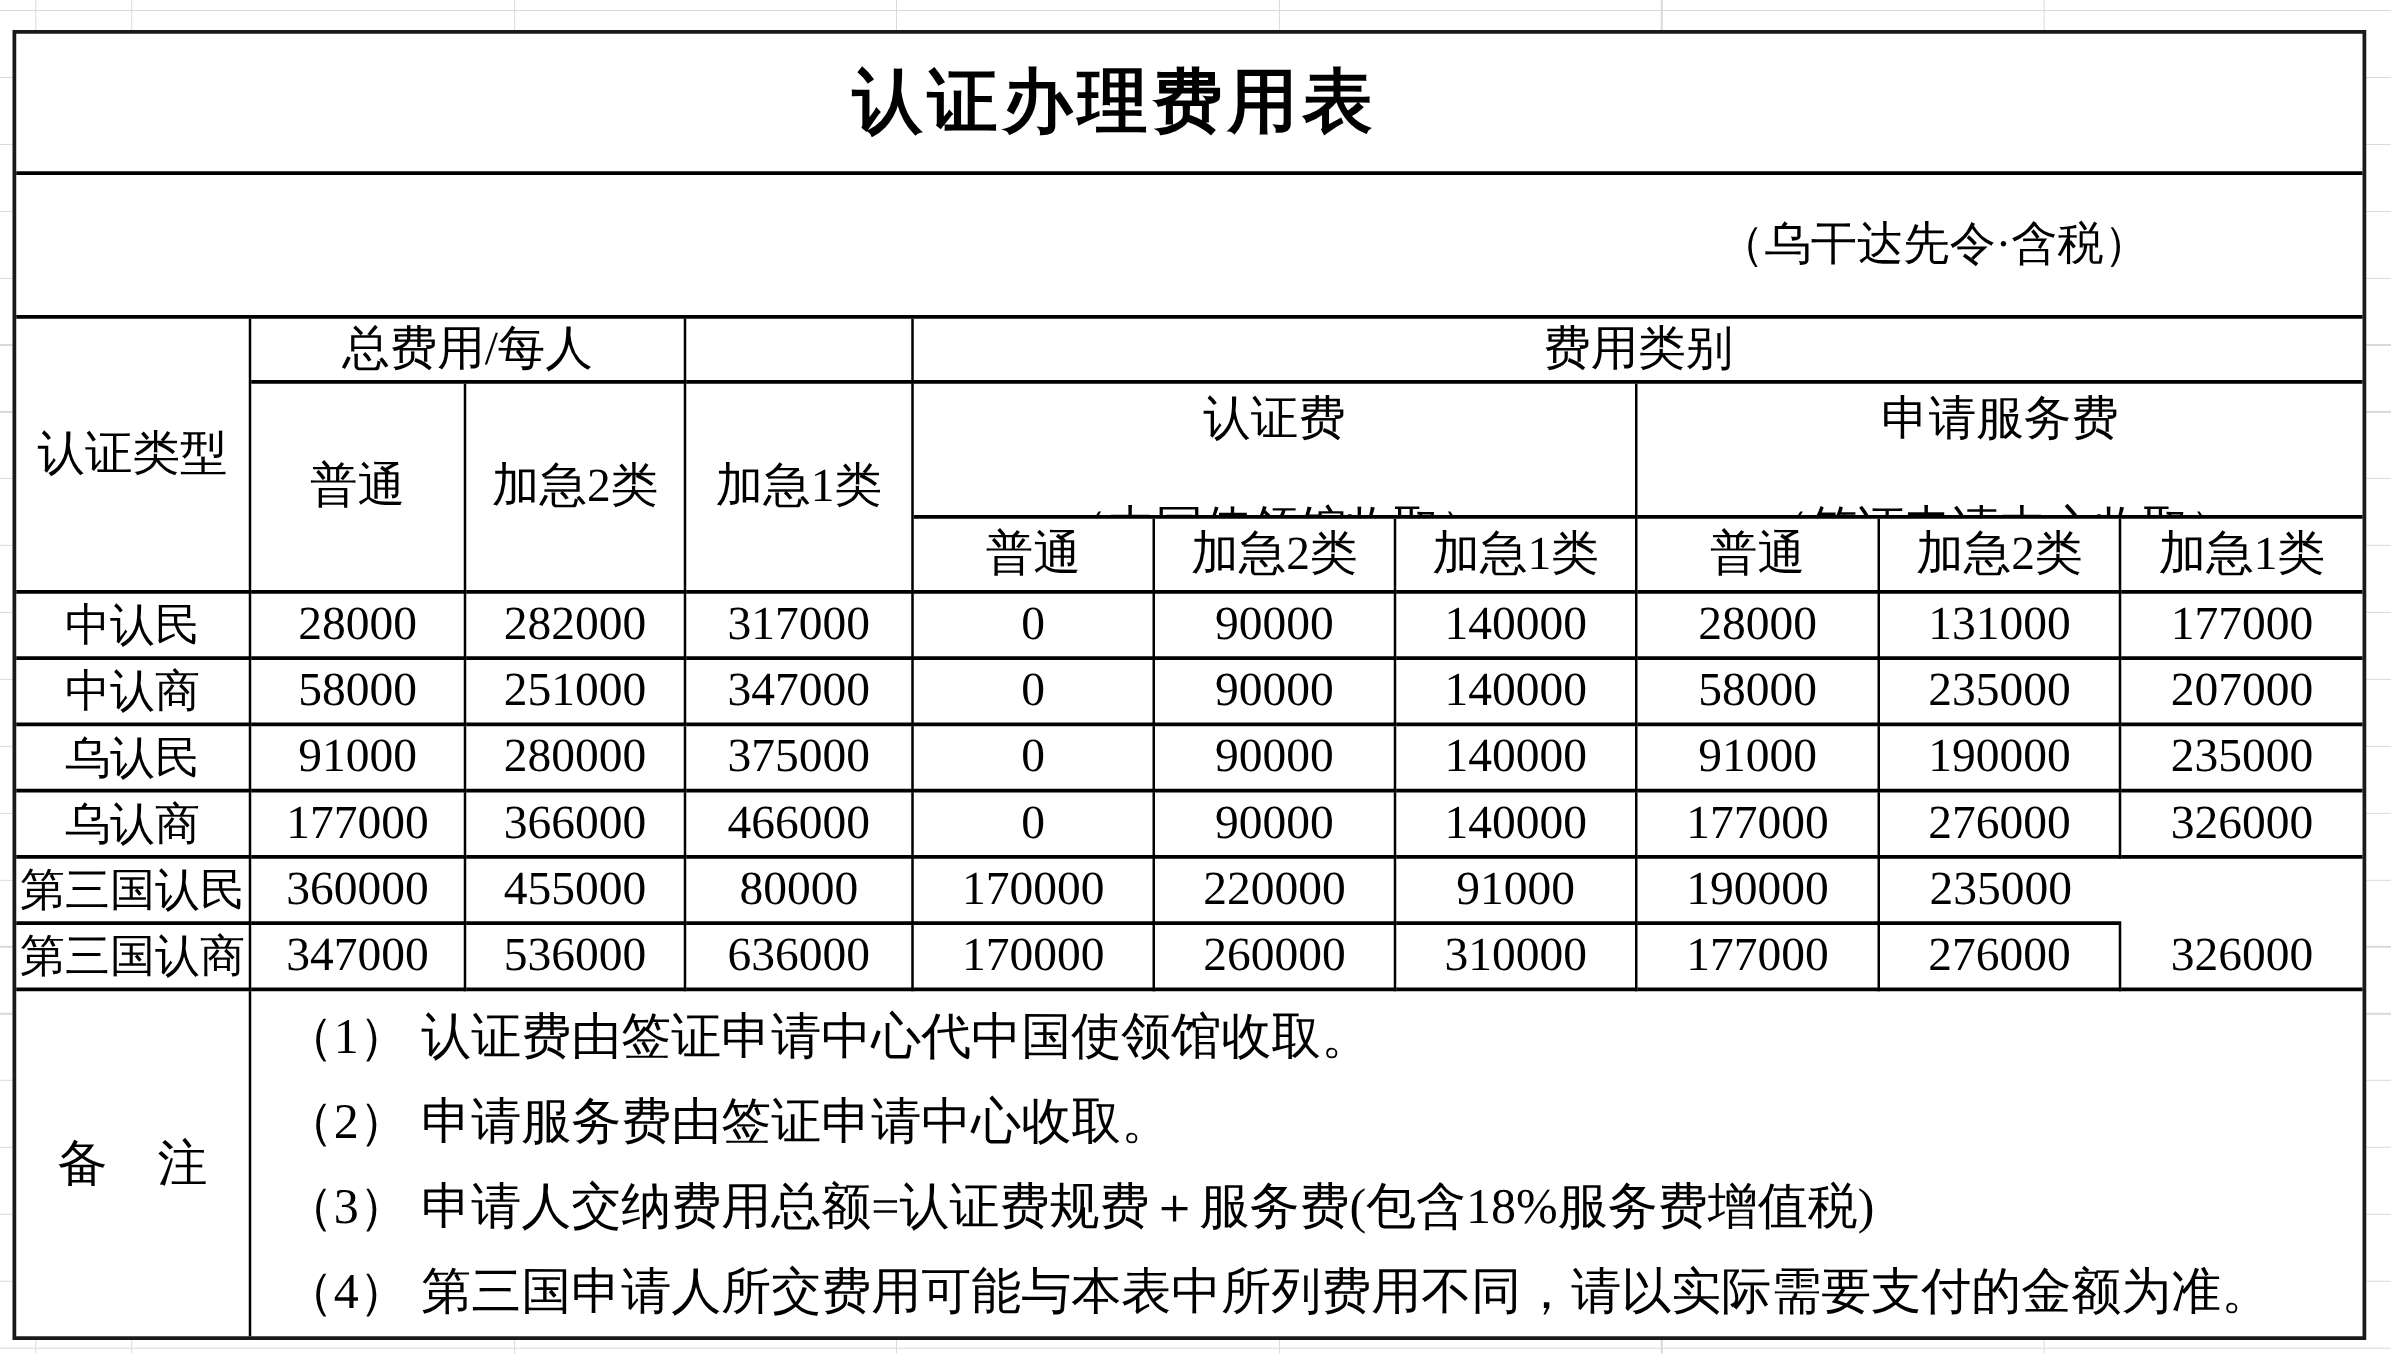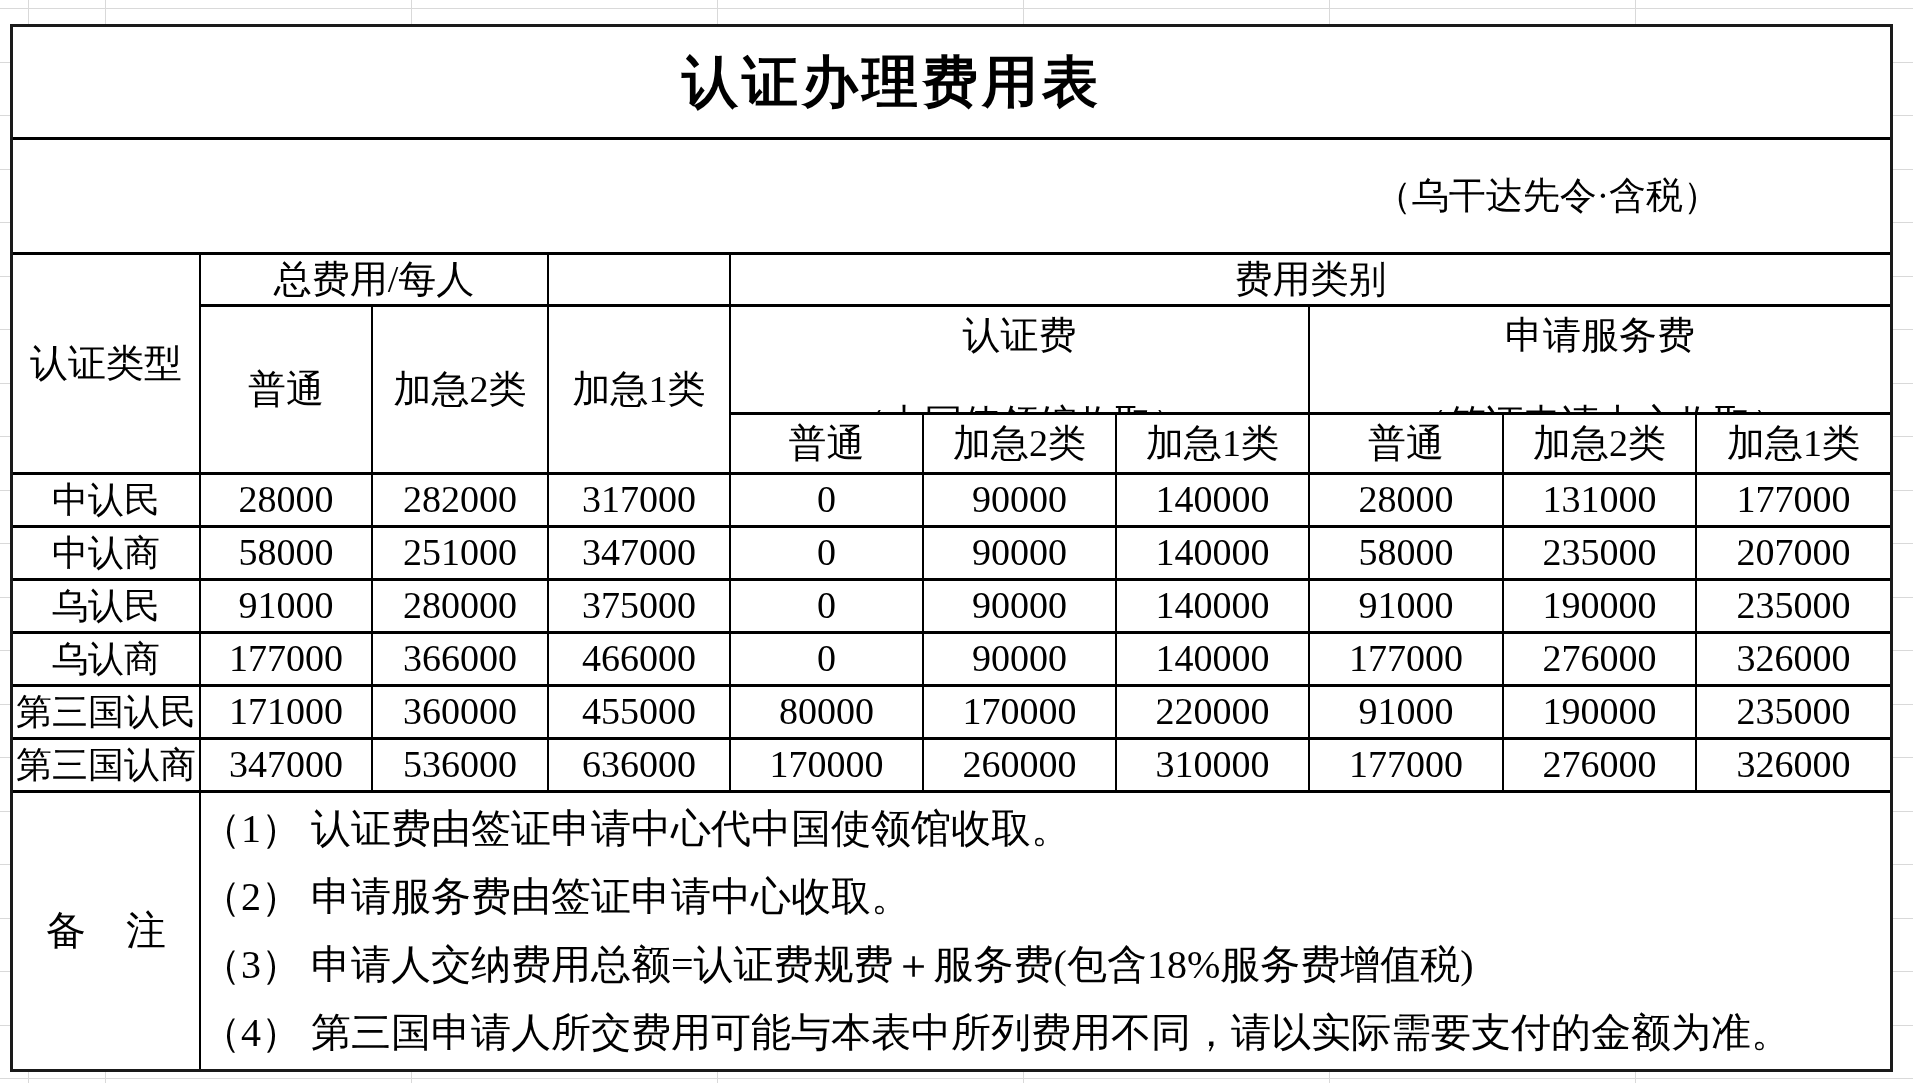--- a/index.html
+++ b/index.html
@@ -61,20 +61,21 @@
   .sub-tall-2{grid-column:3;grid-row:4/6;}
   .sub-tall-3{grid-column:4;grid-row:4/6;}
   .authgrp-cell{grid-column:5/8;grid-row:4;flex-direction:column;}
   .servgrp-cell{grid-column:8/11;grid-row:4;flex-direction:column;}
   .grp-line{display:block;margin-top:40px;}
   .remark-label{grid-column:1;grid-row:12;font-size:40px;}
   .remarks-cell{
     grid-column:2/11;grid-row:12;
     flex-direction:column;
     align-items:flex-start;justify-content:center;
+    padding-left:26px;
     font-size:40px;
   }
   .remark-line{line-height:68px;white-space:nowrap;}
   .rowlabel{font-size:36px;}
 </style>
 </head>
 <body>
 
 <div id="canvas">
   <div id="gridbg"></div>
@@ -148,21 +149,20 @@
     <div class="cell" style="grid-row:9">366000</div>
     <div class="cell" style="grid-row:9">466000</div>
     <div class="cell" style="grid-row:9">0</div>
     <div class="cell" style="grid-row:9">90000</div>
     <div class="cell" style="grid-row:9">140000</div>
     <div class="cell" style="grid-row:9">177000</div>
     <div class="cell" style="grid-row:9">276000</div>
     <div class="cell no-r" style="grid-row:9">326000</div>
 
     <div class="cell rowlabel" style="grid-row:10">第三国认民</div>
-    <div class="cell" style="grid-row:10">171000</div>
     <div class="cell" style="grid-row:10">360000</div>
     <div class="cell" style="grid-row:10">455000</div>
     <div class="cell" style="grid-row:10">80000</div>
     <div class="cell" style="grid-row:10">170000</div>
     <div class="cell" style="grid-row:10">220000</div>
     <div class="cell" style="grid-row:10">91000</div>
     <div class="cell" style="grid-row:10">190000</div>
     <div class="cell no-r" style="grid-row:10">235000</div>
 
     <div class="cell rowlabel" style="grid-row:11">第三国认商</div>

